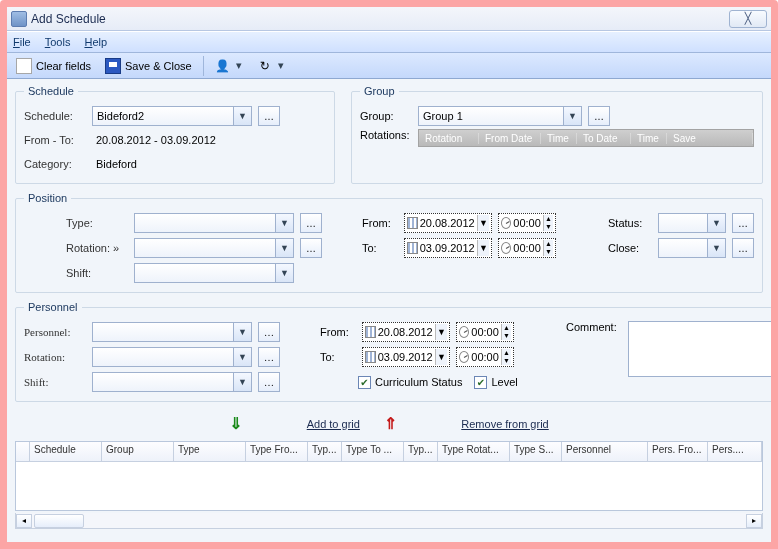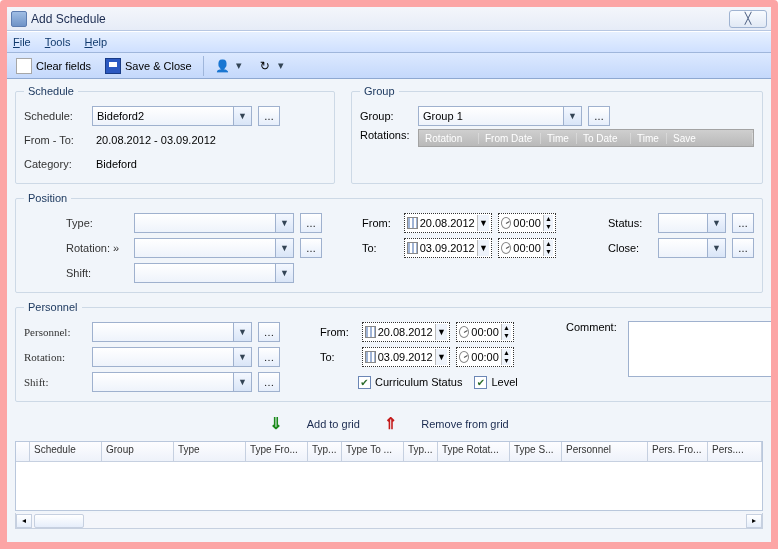--- a/index.html
+++ b/index.html
@@ -42,21 +42,21 @@
   .cols { display:flex; gap:16px; }
   .col { display:flex; flex-direction:column; gap:1px; }
   .groupbox { flex:1; }
   .tablehdr { display:flex; background:linear-gradient(#cfcfcf,#b9b9b9); color:#fff; font-size:10px; height:18px; align-items:center; border:1px solid #a3a3a3; }
   .tablehdr div { padding:0 6px; border-right:1px solid rgba(255,255,255,0.3); }
   .checkbox-row { display:flex; align-items:center; gap:4px; }
   .chk { width:13px; height:13px; border:1px solid #6b86b5; background:#fff; display:flex; align-items:center; justify-content:center; color:#2a6b2a; font-size:10px; }
   .centerbar { display:flex; align-items:center; justify-content:center; gap:24px; padding:4px 0 6px 0; }
   .arrow-green { color:#1a8a1a; font-size:16px; font-weight:bold; }
   .arrow-red { color:#c41a1a; font-size:16px; font-weight:bold; }
-  .link { color:#1a2a4f; }
+  .link { text-decoration:underline; color:#1a2a4f;margin-left:40px; }
   .grid { border:1px solid #b9c7dc; background:#fff; height:70px; }
   .gridhdr { display:flex; background:linear-gradient(#fdfdff,#eef2fa); border-bottom:1px solid #c6d0e0; height:20px; }
   .gridhdr div { border-right:1px solid #c6d0e0; padding:2px 4px; font-size:10px; color:#333; white-space:nowrap; overflow:hidden; }
   .hscroll { height:16px; border:1px solid #c6d0e0; border-top:none; background:#f4f6fb; display:flex; align-items:center; }
   .hscroll .btn { width:16px; height:14px; border:1px solid #c6d0e0; background:linear-gradient(#fff,#e6eefb); display:flex; align-items:center; justify-content:center; font-size:8px; }
   .hscroll .thumb { width:50px; height:14px; border:1px solid #c6d0e0; background:linear-gradient(#fff,#e6eefb); margin-left:2px; border-radius:2px; }
   textarea { resize:none; font-family:inherit; font-size:11px; border:1px solid #9fb1ce; background:#fff; }
 </style>
 </head>
 <body>

